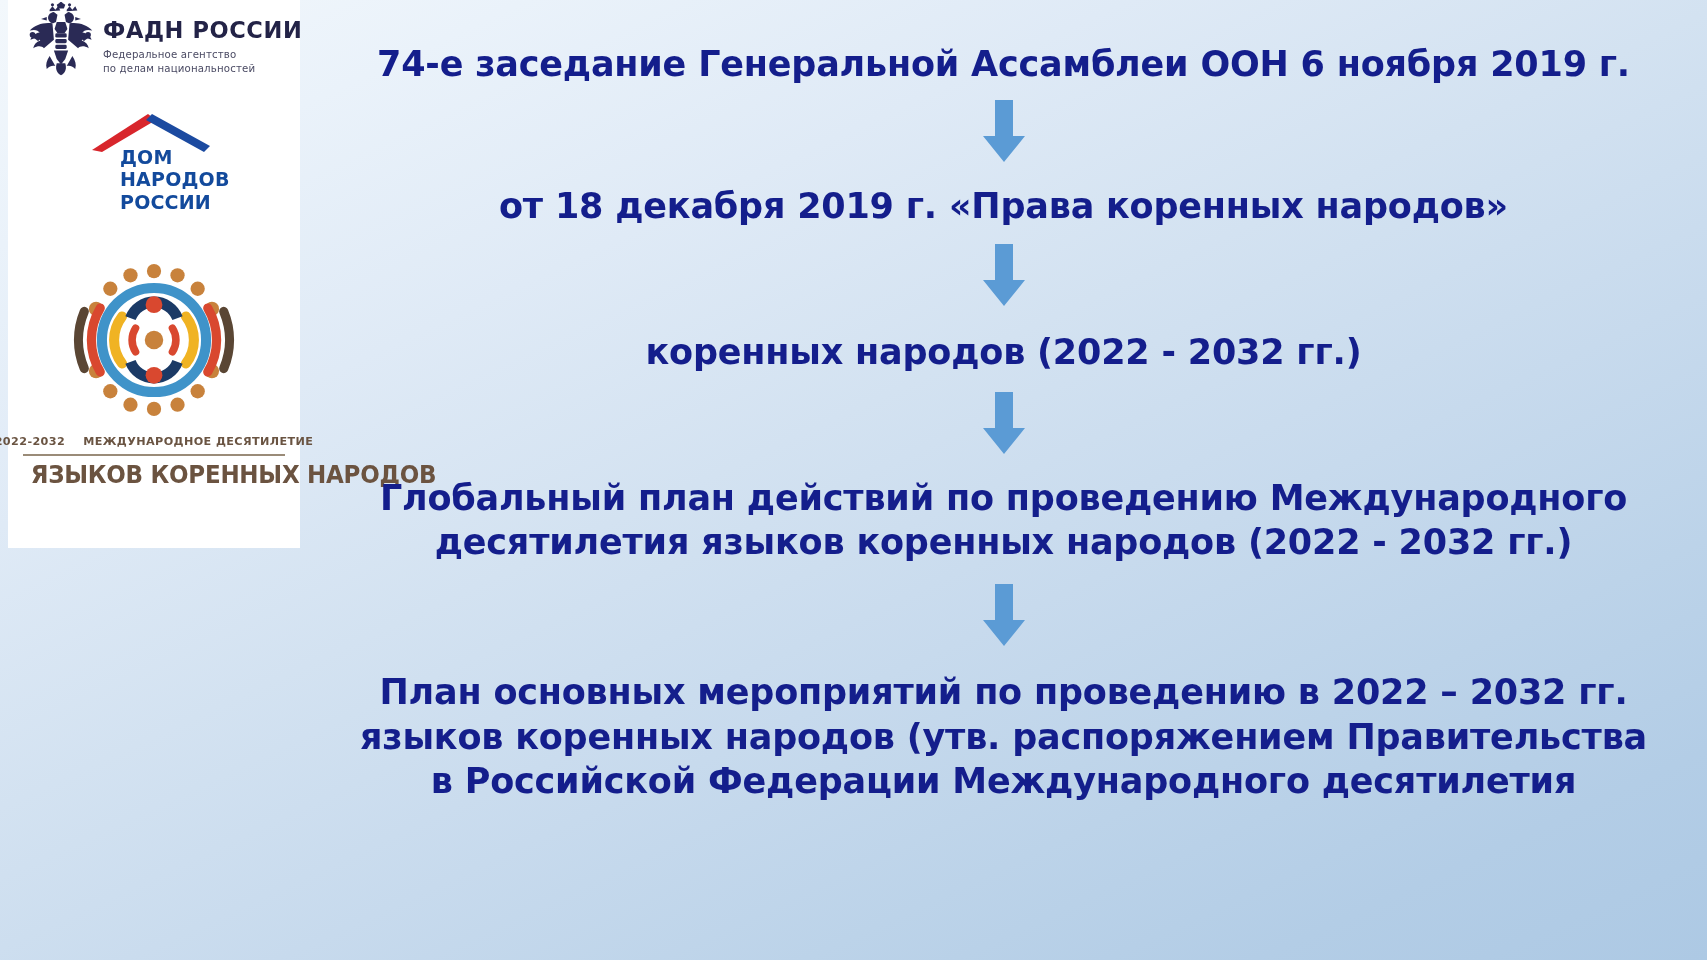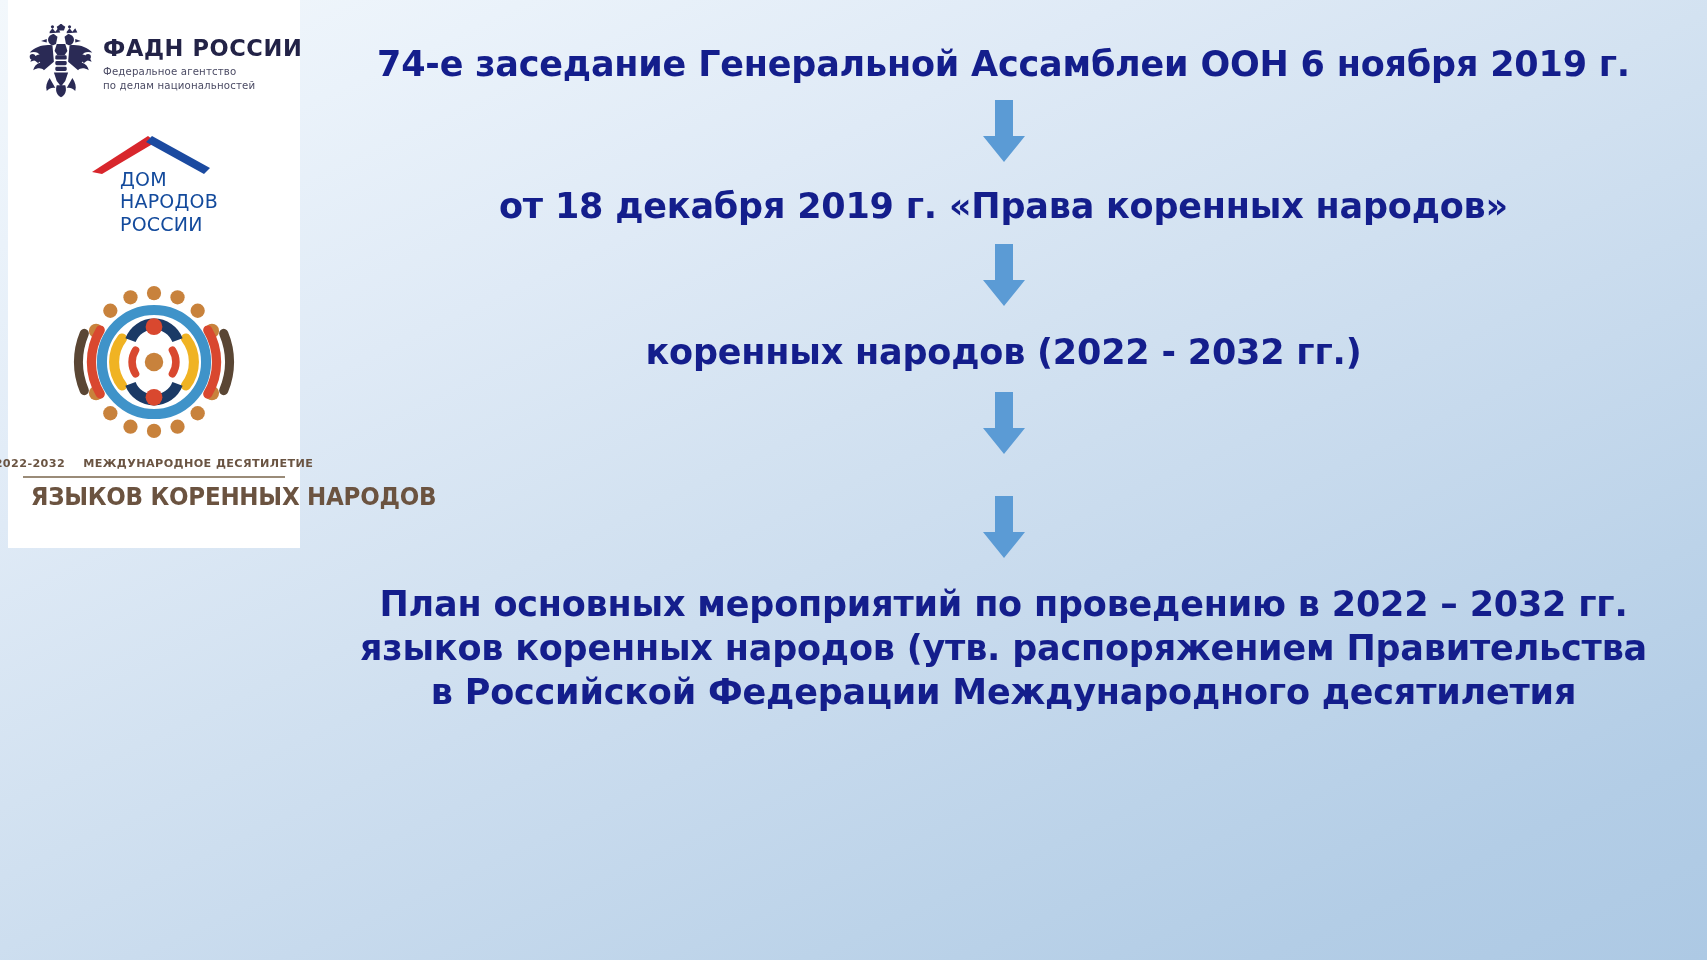--- a/index.html
+++ b/index.html
@@ -35,23 +35,22 @@
     width: 292px;
     height: 548px;
     background: #ffffff;
     display: flex;
     flex-direction: column;
     align-items: center;
   }
 
   
   .fadn {
-    margin-top: 22px;
     display: flex;
-    align-items: center;
+    align-items: flex-end;
     width: 258px;
   }
   .fadn-eagle {
     width: 72px;
     height: 74px;
     flex: none;
     margin-right: 6px;
     margin-top: 2px;
   }
   .fadn-words {
@@ -88,21 +87,21 @@
     left: 14px;
     top: 0;
     width: 128px;
     height: 40px;
   }
   .dnr-words {
     position: absolute;
     left: 46px;
     top: 34px;
     font-family: "DejaVu Sans", sans-serif;
-    font-weight: normal;
+    font-weight: bold;
     font-size: 19px;
     color: #134a9c;
     line-height: 1.18;
     letter-spacing: 0.2px;
     white-space: nowrap;
   }
 
   
   .decade-emblem {
     margin-top: 26px;
@@ -336,20 +335,24 @@
     <div class="flow-step s3">
       <span class="ln">коренных народов (2022 - 2032 гг.)</span>
     </div>
 
     <svg class="arrow a3" viewBox="0 0 48 62">
       <path d="M15 0 h18 v36 h12 L24 62 L3 36 h12 Z" fill="#5b9bd5"></path>
     </svg>
 
     <div class="gap-3"></div>
 
+    <div class="flow-step s4">
+      <span class="ln">Глобальный план действий по проведению Международного</span>
+      <span class="ln">десятилетия языков коренных народов (2022 - 2032 гг.)</span>
+    </div>
 
     <svg class="arrow a4" viewBox="0 0 48 62">
       <path d="M15 0 h18 v36 h12 L24 62 L3 36 h12 Z" fill="#5b9bd5"></path>
     </svg>
 
     <div class="gap-4"></div>
 
     <div class="flow-step s5">
       <span class="ln">План основных мероприятий по проведению в 2022 – 2032 гг.</span>
       <span class="ln">языков коренных народов (утв. распоряжением  Правительства</span>

